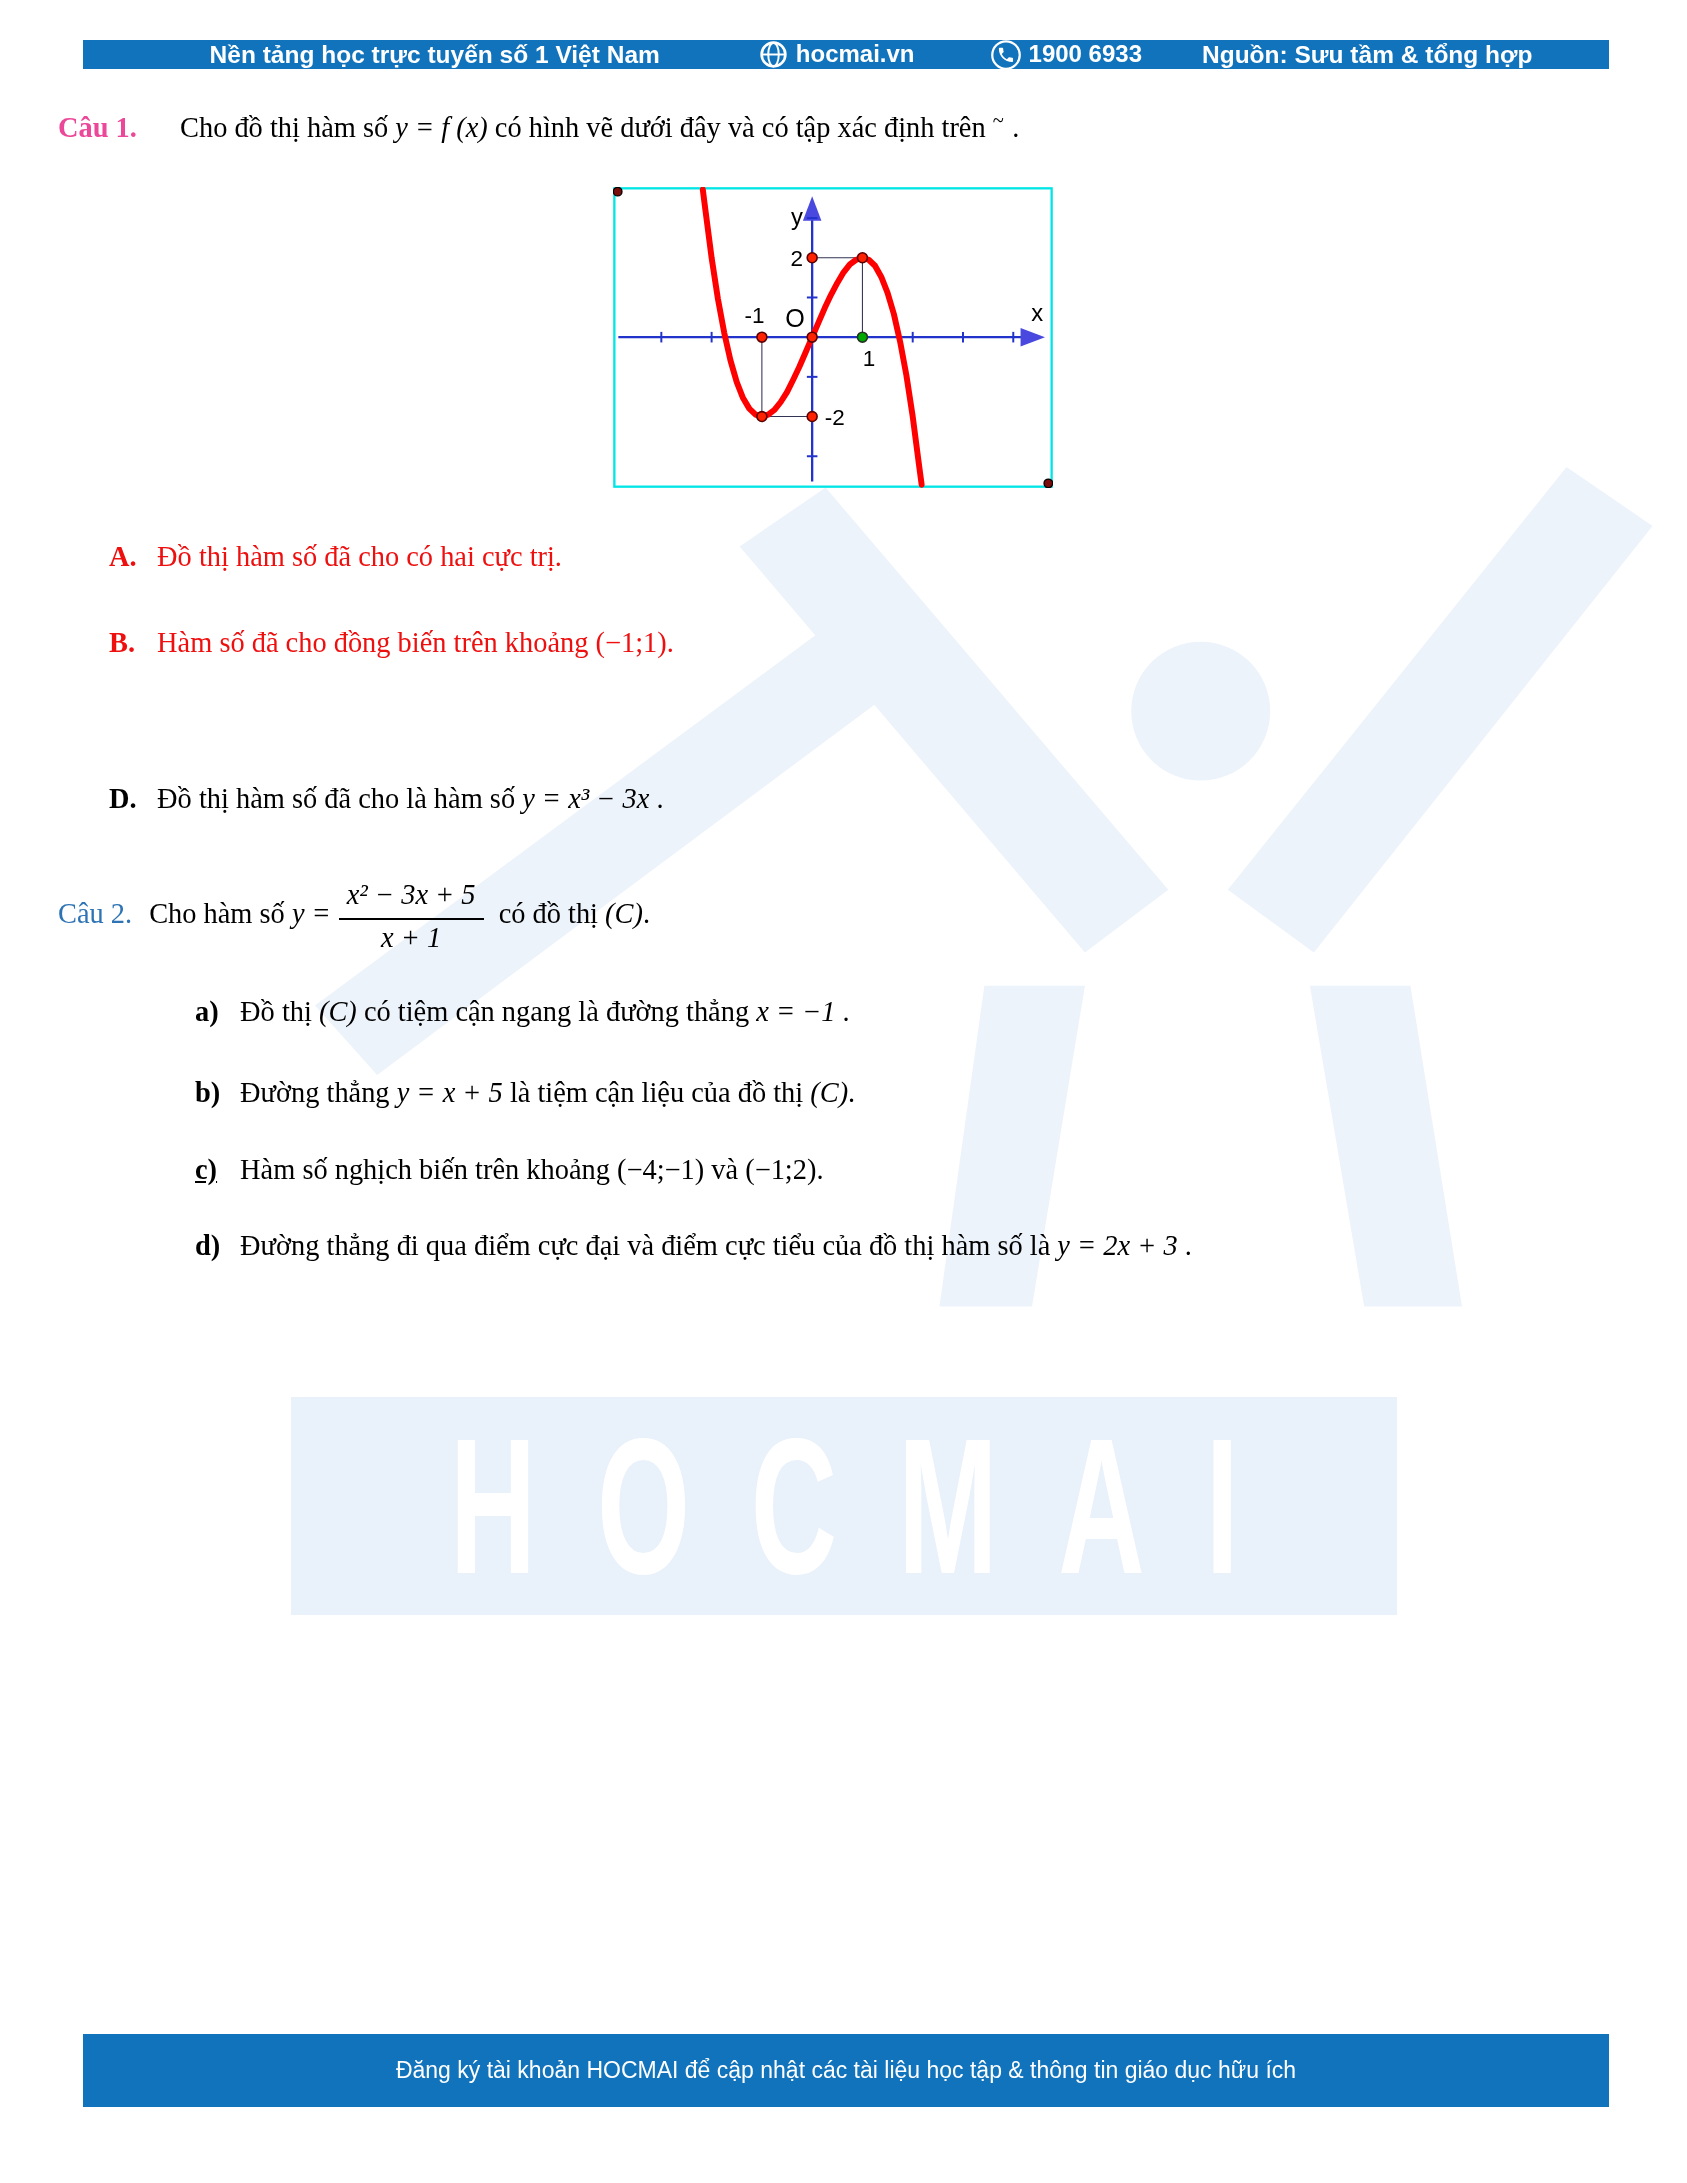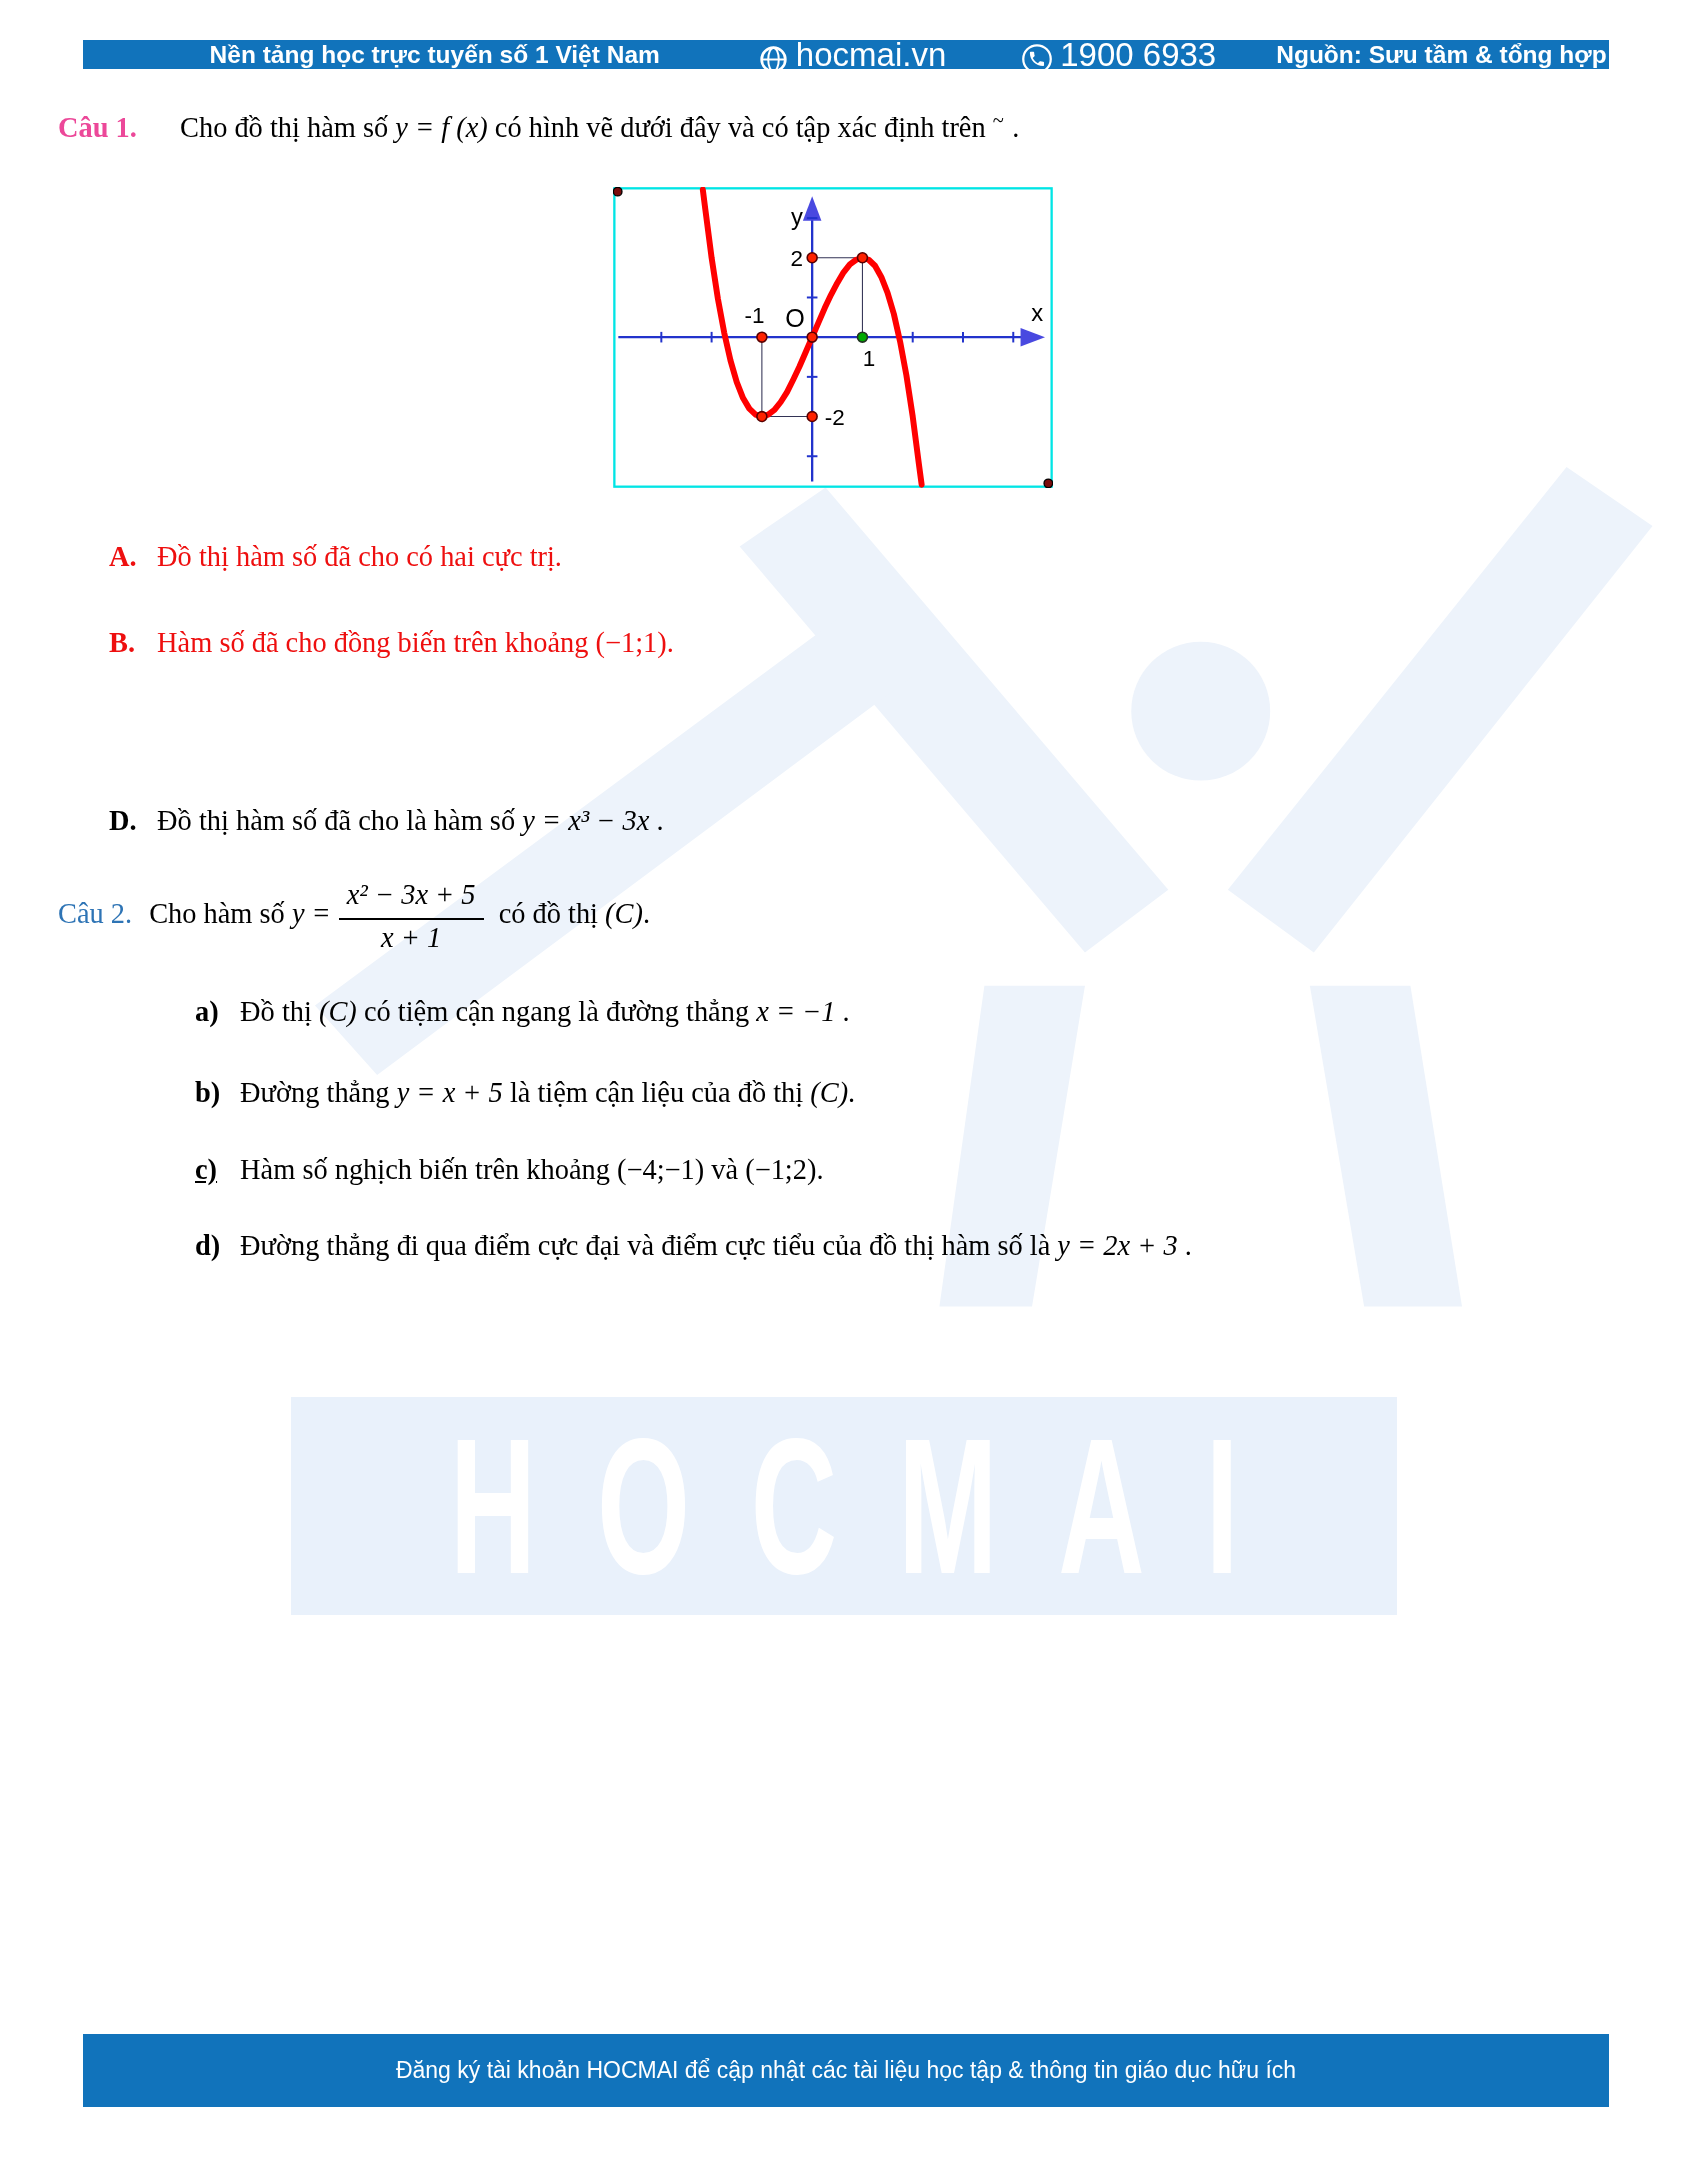--- a/index.html
+++ b/index.html
@@ -9,21 +9,21 @@
 
   
   .bgfig{position:absolute;left:0;top:0;width:1687px;height:2183px;z-index:0;}
 
   
   .bar{background:#1173BB;color:#fff;font-family:"Liberation Sans","DejaVu Sans",sans-serif;}
   .header{left:83px;top:40px;width:1526px;height:29px;display:flex;align-items:center;
           padding:0;box-sizing:border-box;z-index:3;}
   .header .pad{display:flex;align-items:center;width:100%;padding:0 93px 0 112px;box-sizing:border-box;}
   .tagline{font-size:24.5px;font-weight:bold;margin-left:14.6px;white-space:nowrap;}
-  .hitem{display:flex;align-items:flex-end;white-space:nowrap;font-size:33px;font-weight:normal;}
+  .hitem{display:flex;align-items:flex-start;white-space:nowrap;font-size:24px;font-weight:bold;}
   .hitem svg{margin-right:8px;}
   .w-site{margin-left:99px;}
   .w-phone{margin-left:76px;}
   .source{margin-left:60px;font-size:24.5px;font-weight:bold;white-space:nowrap;}
   .footer{left:83px;top:2034px;width:1526px;height:73px;display:flex;align-items:center;
           justify-content:center;font-size:23px;z-index:3;}
 
   
   .line{font-size:28.4px;line-height:34px;white-space:nowrap;z-index:2;}
   .qlabel{font-weight:bold;color:#ec4899;display:inline-block;width:122px;}
@@ -155,21 +155,21 @@
       <text x="320" y="360" text-anchor="start" font-size="34">-2</text>
     </svg>
   </div>
 
   <div class="abs line opt-red" style="left:109px;top:540px;">
     <span class="opt-label">A.</span><span> Đồ thị hàm số đã cho có hai cực trị.</span>
   </div>
   <div class="abs line opt-red" style="left:109px;top:626px;">
     <span class="opt-label">B.</span><span> Hàm số đã cho đồng biến trên khoảng </span><span>(−1;1)</span><span>.</span>
   </div>
-  <div class="abs line" style="left:109px;top:804px;">
+  <div class="abs line" style="left:109px;top:782px;">
     <span class="opt-label">D.</span><span> Đồ thị hàm số đã cho là hàm số </span><span class="mi">y = x³ − 3x</span><span> .</span>
   </div>
 
   <div class="abs line q2row" style="left:58px;top:879px;">
     <span class="qlabel q2label">Câu 2.</span><span>Cho  hàm số </span><span class="mi">y =</span><span class="frac">
         <span class="num mi">x² − 3x + 5</span>
         <span class="den mi">x + 1</span>
       </span><span> có đồ thị </span><span class="mi">(C)</span><span>.</span>
   </div>
 

